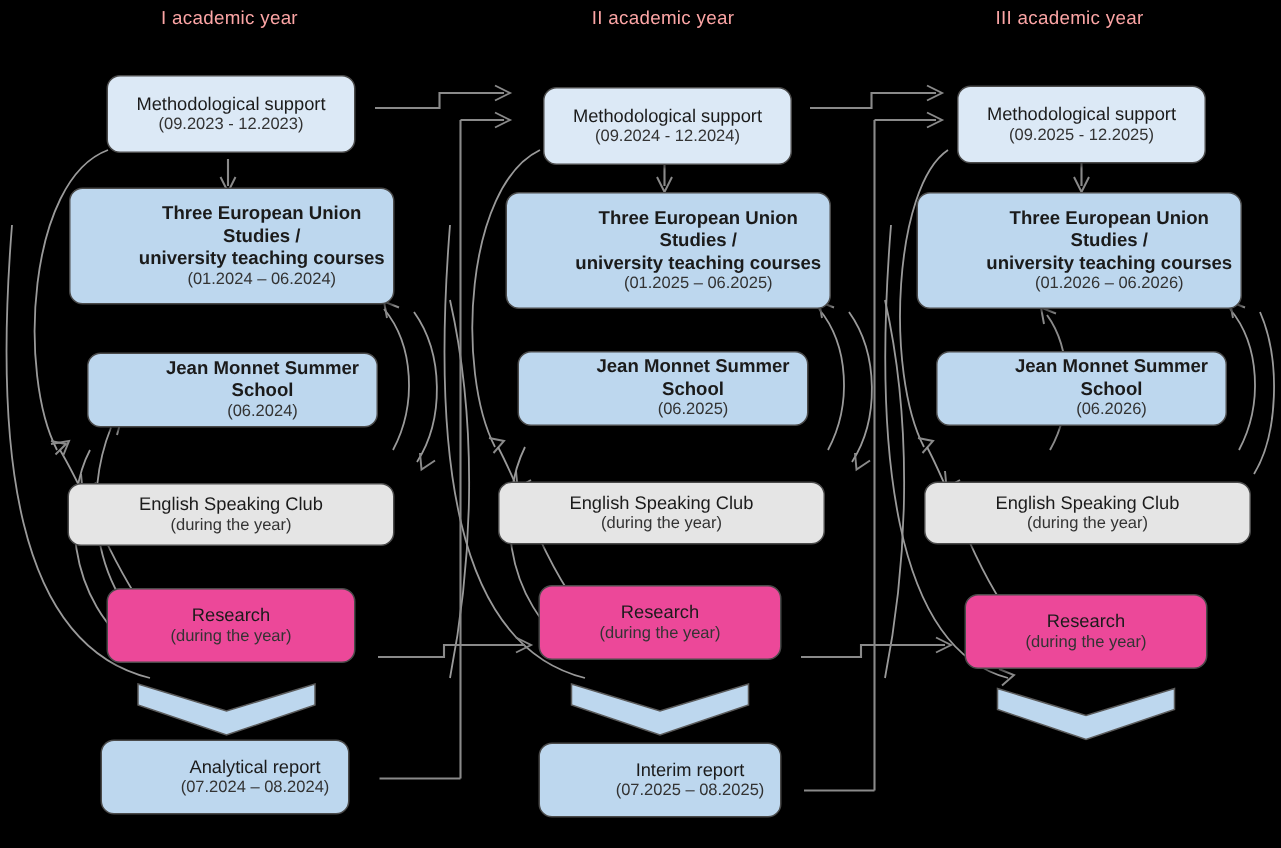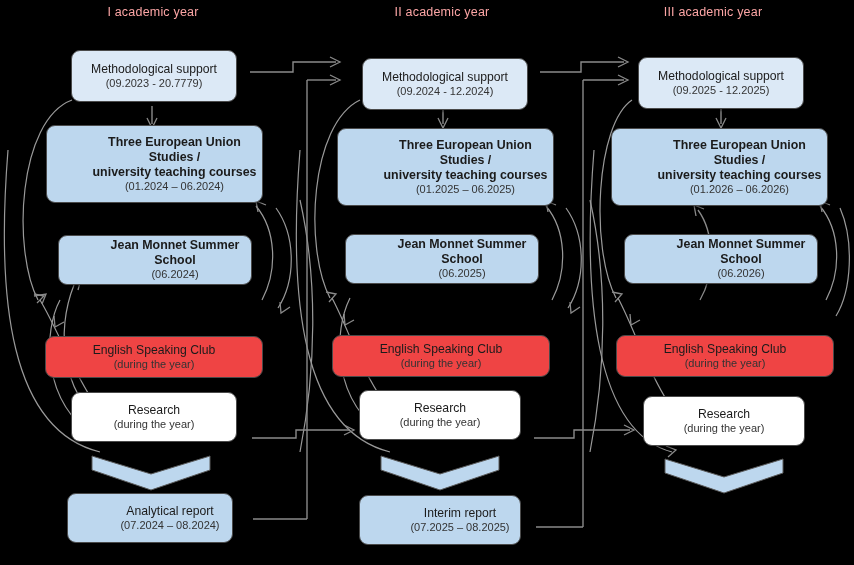--- a/index.html
+++ b/index.html
@@ -14,22 +14,22 @@
        border-radius:9px;display:flex;flex-direction:column;
        align-items:center;justify-content:center;
        box-shadow:2px 2px 2px rgba(0,0,0,.45);
        color:#1b1b1b;text-align:center;line-height:1.22;}
   .box .t1{font-size:12.2px;}
   .box .t2{font-size:11px;color:#333;}
   .box.bold .t1{font-weight:bold;font-size:12.4px;}
 
   .blue     {background:#bdd7ee;padding-left:40px;}
   .bluelite {background:#dce9f6;}
-  .cream    {background:#ef4444;margin-top:14px;}
-  .gold     {background:#ffffff;}
+  .cream    {background:#e5e5e5;}
+  .gold     {background:#ec4899;}
 
   svg.layer{position:absolute;left:0;top:0;width:854px;height:565px;
             pointer-events:none;overflow:visible;}
   .ln{fill:none;stroke:#8a8a8a;stroke-width:1.4;}
   .ln2{fill:none;stroke:#9a9a9a;stroke-width:1.2;}
   .chev{fill:#bdd7ee;stroke:#5b5b5b;stroke-width:1;}
   .ahd{fill:none;stroke:#8a8a8a;stroke-width:1.3;}
 </style>
 </head>
 <body>
@@ -112,21 +112,21 @@
     <path class="ln" d="M534,438 L574,438 L574,430 L630,430"></path>
     <path class="ahd" d="M624,425 l10,5 l-10,5"></path>
 
     <polygon class="chev" points="92,456 151,474 210,456 210,470 151,490 92,470"></polygon>
     <polygon class="chev" points="381,456 440,474 499,456 499,470 440,490 381,470"></polygon>
     <polygon class="chev" points="665,459 724,477 783,459 783,473 724,493 665,473"></polygon>
   </svg>
 
   <div class="box bluelite" style="left:71px;top:50px;width:166px;height:52px;">
     <span class="t1">Methodological support</span>
-    <span class="t2">(09.2023 - 20.7779)</span>
+    <span class="t2">(09.2023 - 12.2023)</span>
   </div>
 
   <div class="box blue bold" style="left:46px;top:125px;width:217px;height:78px;">
     <span class="t1">Three European Union Studies /</span>
     <span class="t1">university teaching courses</span>
     <span class="t2">(01.2024 – 06.2024)</span>
   </div>
 
   <div class="box blue bold" style="left:58px;top:235px;width:194px;height:50px;">
     <span class="t1">Jean Monnet Summer School</span>

